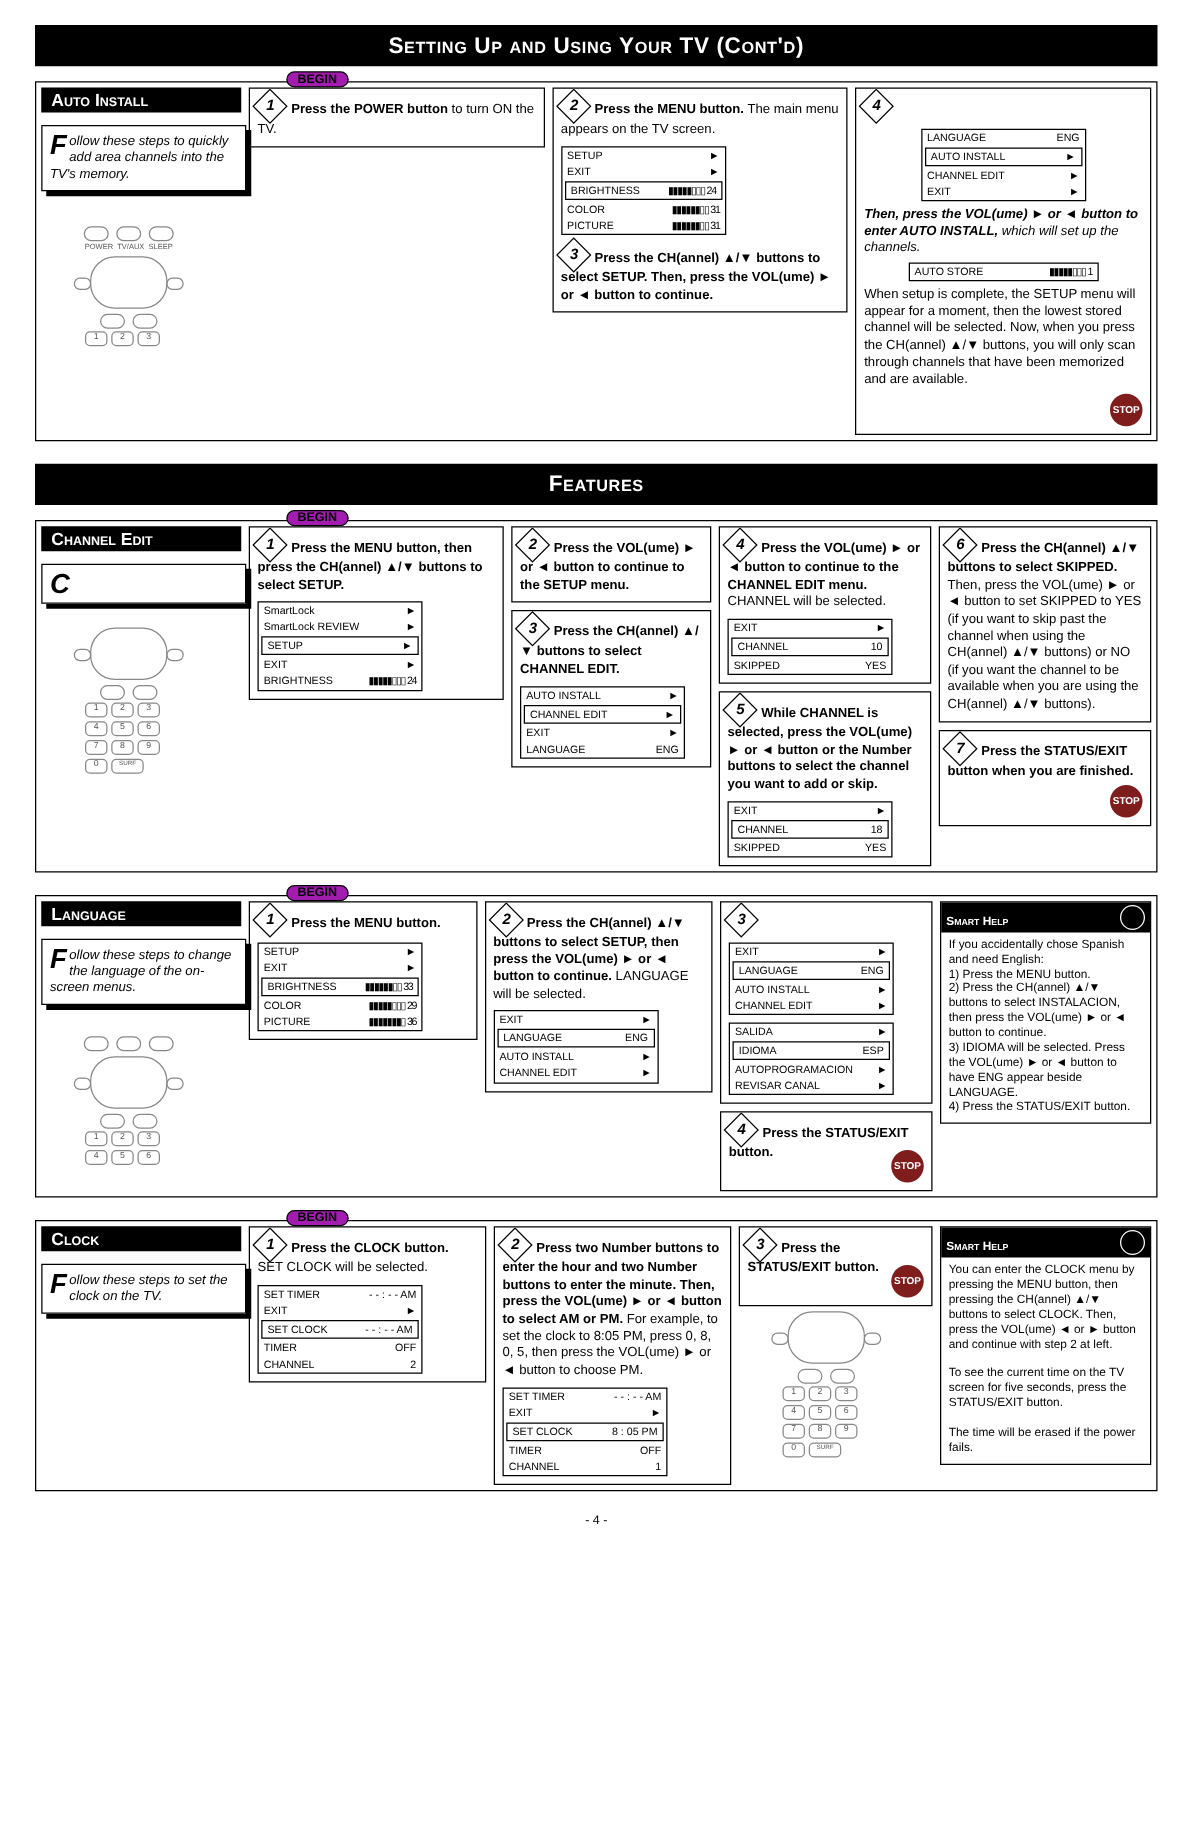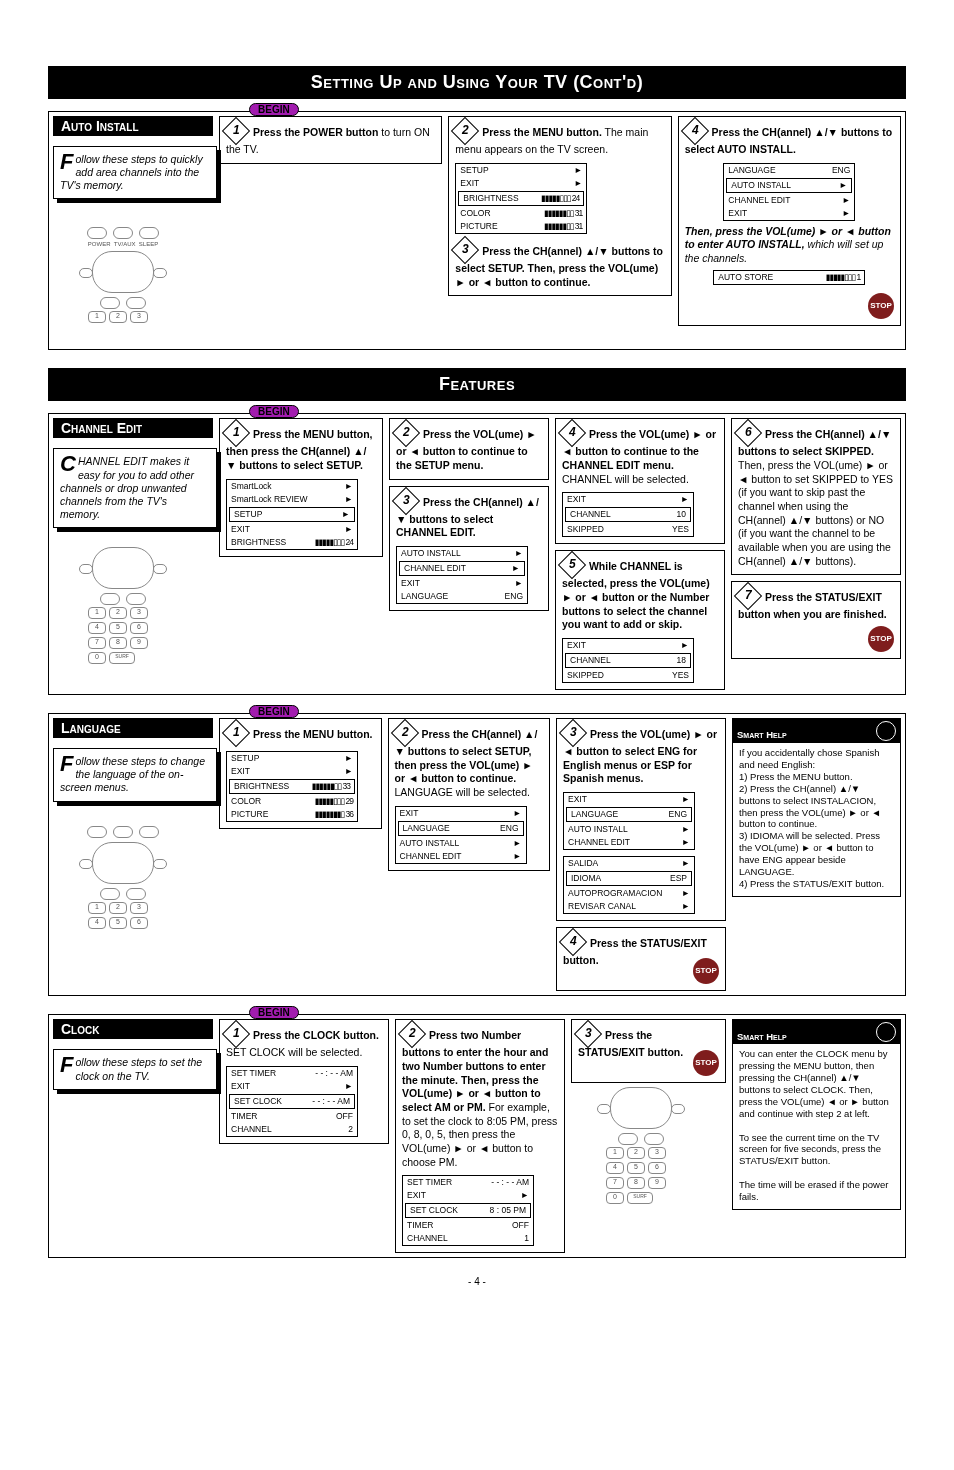--- a/index.html
+++ b/index.html
@@ -1,16 +1,16 @@
 <!DOCTYPE html>
 <html><head>
 <meta charset="utf-8">
 <style>
   body { margin:0; padding:0; background:#fff; font-family: Arial, Helvetica, sans-serif; width:954px; font-size:11px; color:#000; }
-  .page { padding:20px 48px;margin-top:46px; }
+  .page { padding:20px 28px; }
   .title-bar { background:#000; color:#fff; font-weight:bold; font-size:18px; padding:6px 0; text-align:center; letter-spacing:0.5px; margin-bottom:12px; }
   .title-bar .sc { font-variant:small-caps; }
   .section-row { display:flex; gap:6px; align-items:flex-start; margin-bottom:18px; border:1px solid #000; padding:4px; position:relative; }
   .begin-pill { position:absolute; top:-9px; left:200px; background:#a21caf; border:1px solid #000; border-radius:10px; padding:0 8px; font-weight:bold; font-size:10px; }
   .black-label { background:#000; color:#fff; font-weight:bold; font-variant:small-caps; font-size:14px; padding:2px 8px; display:inline-block; margin-bottom:4px; }
   .intro-box { border:1px solid #000; padding:6px; width:150px; font-style:italic; font-size:10.5px; line-height:1.25; box-shadow:4px 4px 0 #000; }
   .intro-box .dropcap { float:left; font-size:22px; font-weight:bold; font-style:italic; line-height:18px; margin-right:2px; }
   .step-box { border:1px solid #000; padding:6px; font-size:10.5px; line-height:1.3; flex:1; min-width:140px; position:relative; }
   .step-num { width:18px; height:18px; border:1.5px solid #000; transform:rotate(45deg); display:inline-flex; align-items:center; justify-content:center; background:#fff; position:relative; top:-2px; margin-right:4px; }
   .step-num span { transform:rotate(-45deg); font-weight:bold; font-style:italic; font-size:12px; }
@@ -114,21 +114,20 @@
             <span>3</span>
           </span>
         <b>Press the CH(annel) ▲/▼ buttons to select SETUP. Then, press the VOL(ume) ► or ◄ button to continue.</b>
       </div>
     </div>
 
     <div class="step-box" style="width:320px;">
       <span class="step-num">
           <span>4</span>
         </span>
-      <b>Press the CH(annel) ▲/▼ buttons to select AUTO INSTALL.</b>
       <div class="osd" style="margin-left:auto;margin-right:auto;">
         <div class="osd-row">
             <span>LANGUAGE</span>
             <span>ENG</span>
           </div>
         <div class="osd-row box">
             <span>AUTO INSTALL</span>
             <span>►</span>
           </div>
         <div class="osd-row">
@@ -140,35 +139,36 @@
             <span>►</span>
           </div>
       </div>
       <div style="margin-top:4px;font-style:italic;"><b>Then, press the VOL(ume) ► or ◄ button to enter AUTO INSTALL,</b><span> which will set up the channels.</span></div>
       <div class="osd" style="margin:4px auto;width:150px;">
         <div class="osd-row">
             <span>AUTO STORE</span>
             <span class="bar-ind">▮▮▮▮▮▯▯▯   1</span>
           </div>
       </div>
+      <div>When setup is complete, the SETUP menu will appear for a moment, then the lowest stored channel will be selected. Now, when you press the CH(annel) ▲/▼ buttons, you will only scan through channels that have been memorized and are available.</div>
       <span class="stop-badge">STOP</span>
     </div>
   </div>
 
   <div class="title-bar">
     <span class="sc">Features</span>
   </div>
 
   <div class="section-row">
     <span class="begin-pill">BEGIN</span>
 
     <div class="col" style="width:160px;">
       <span class="black-label">Channel Edit</span>
       <div class="intro-box">
-        <span class="dropcap">C</span><span>HANNEL EDIT makes it easy for you to add other channels or drop unwanted channels from the TV's memory.</span>
+        <span class="dropcap">C</span>
       </div>
       <div class="remote-diagram">
         <div class="remote-sketch">
           <div class="pad"></div>
           <div class="toprow">
               <span></span>
               <span></span>
             </div>
           <div class="nums">
               <span>1</span>
@@ -394,21 +394,20 @@
             <span>►</span>
           </div>
       </div>
     </div>
 
     <div class="col" style="width:170px;">
       <div class="step-box">
         <span class="step-num">
             <span>3</span>
           </span>
-        <b>Press the VOL(ume) ► or ◄ button to select ENG for English menus or ESP for Spanish menus.</b>
         <div class="osd">
           <div class="osd-row">
               <span>EXIT</span>
               <span>►</span>
             </div>
           <div class="osd-row box">
               <span>LANGUAGE</span>
               <span>ENG</span>
             </div>
           <div class="osd-row">

